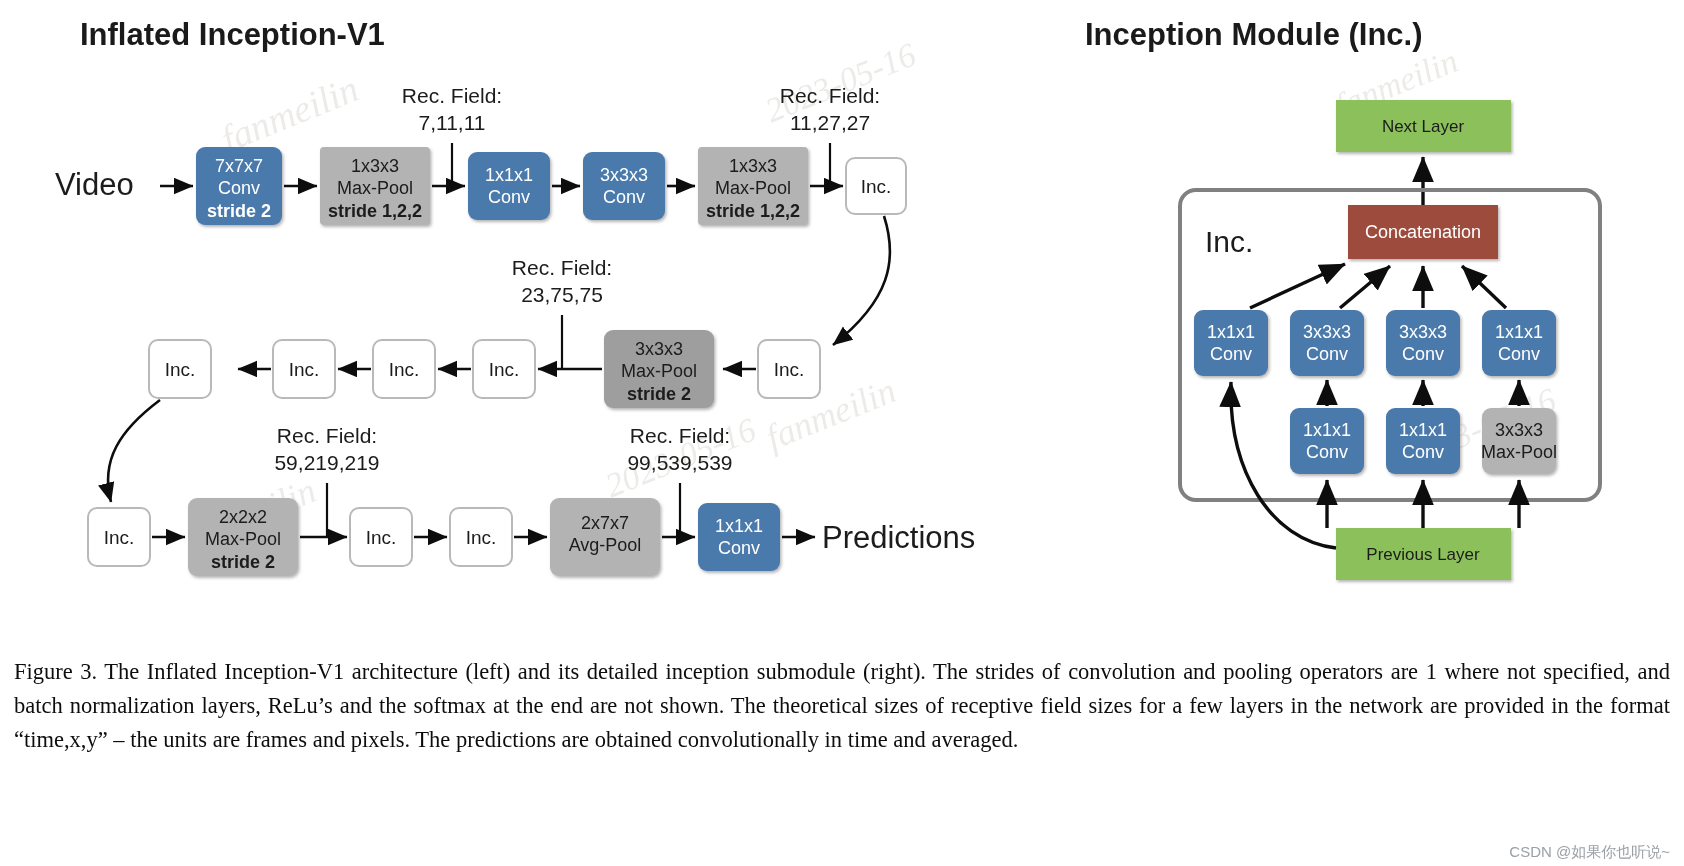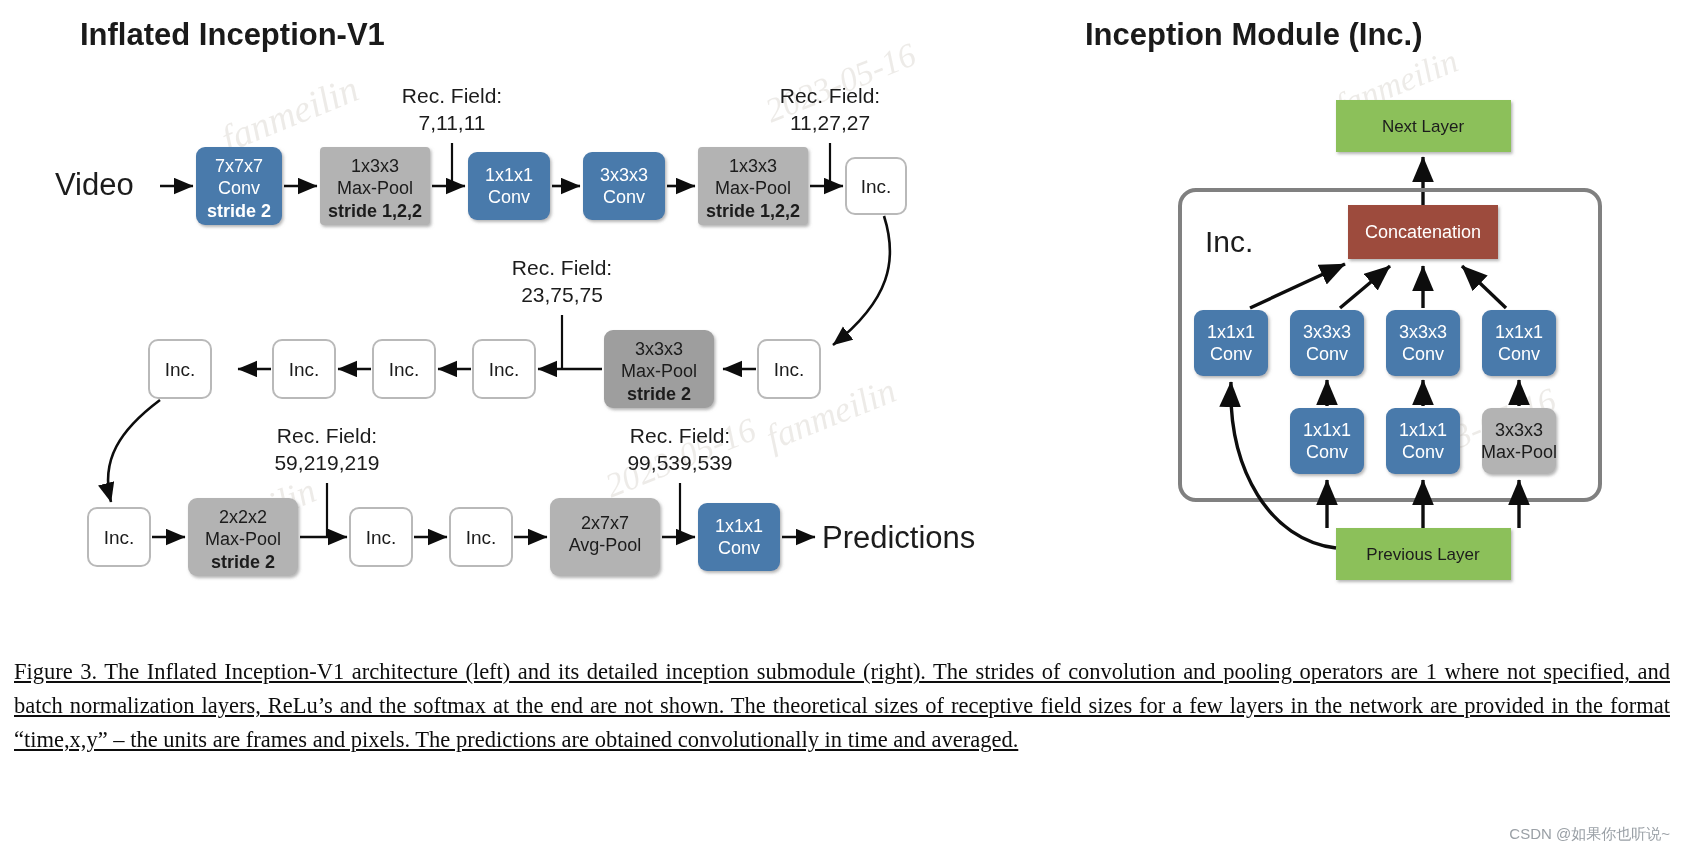--- a/index.html
+++ b/index.html
@@ -24,24 +24,23 @@
   .bigtext{font-family:"Liberation Sans", sans-serif;font-size:31px;fill:#1c1c1c;}
   .incbig{font-family:"Liberation Sans", sans-serif;font-size:30px;fill:#1c1c1c;}
   .greenlabel{font-family:"Liberation Sans", sans-serif;font-size:17px;fill:#1c1c1c;}
   .concatlabel{font-family:"Liberation Sans", sans-serif;font-size:18px;fill:#ffffff;}
 
   .caption{
     position:absolute;left:14px;top:655px;width:1656px;
     font-family:"Liberation Serif", serif;
     font-size:22.5px;line-height:34px;color:#0d0d0d;
     text-align:justify;
-    text-decoration:underline;
   }
   .watermark-cn{
-    position:absolute;right:14px;bottom:22px;
+    position:absolute;right:14px;bottom:4px;
     font-family:"Liberation Sans", sans-serif;
     font-size:15px;color:#9aa0a6;
   }
   .wm{
     position:absolute;
     font-family:"Liberation Serif", serif;
     color:rgba(140,130,110,0.16);
     font-style:italic;
     white-space:nowrap;
     pointer-events:none;

